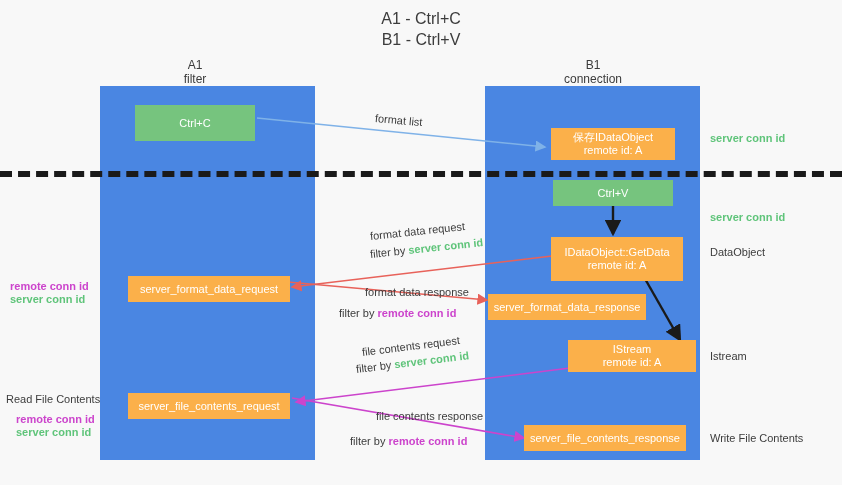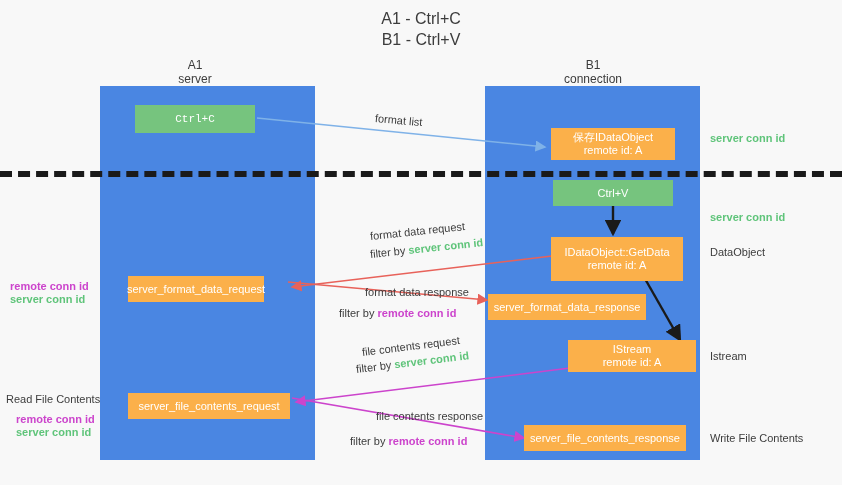--- a/index.html
+++ b/index.html
@@ -33,21 +33,21 @@
 
 <div id="stage">
 
   <div class="title" style="left:271px;top:8px;width:300px;">
     <div>A1 - Ctrl+C</div>
     <div>B1 - Ctrl+V</div>
   </div>
 
   <div class="lane-title" style="left:130px;top:58px;width:130px;">
     <div>A1</div>
-    <div>server</div>
+    <div>filter</div>
   </div>
   <div class="lane-title" style="left:528px;top:58px;width:130px;">
     <div>B1</div>
     <div>connection</div>
   </div>
 
   <div class="lane" style="left:100px;top:86px;width:215px;height:374px;"></div>
   <div class="lane" style="left:485px;top:86px;width:215px;height:374px;"></div>
 
   <svg>
@@ -76,25 +76,25 @@
 
     <line x1="640" y1="270" x2="680" y2="340" stroke="#1a1a1a" stroke-width="2.4" marker-end="url(#ah-blk)"></line>
 
     <line x1="570" y1="368" x2="296" y2="402" stroke="#cc44cc" stroke-width="1.6" marker-end="url(#ah-mag)"></line>
 
     <line x1="292" y1="398" x2="524" y2="438" stroke="#cc44cc" stroke-width="1.6" marker-end="url(#ah-mag)"></line>
   </svg>
 
   <div class="dash" style="top:171px;"></div>
 
-  <div class="box green" style="left:135px;top:105px;width:120px;height:28px;font-family:Liberation Mono, monospace;">
+  <div class="box green" style="left:135px;top:105px;width:120px;height:36px;">
     <span>Ctrl+C</span>
   </div>
 
-  <div class="box orange" style="left:128px;top:276px;width:136px;height:26px;">
+  <div class="box orange" style="left:128px;top:276px;width:162px;height:26px;">
     <span>server_format_data_request</span>
   </div>
 
   <div class="box orange" style="left:128px;top:393px;width:162px;height:26px;">
     <span>server_file_contents_request</span>
   </div>
 
   <div class="box orange" style="left:551px;top:128px;width:124px;height:32px;text-align:center;">
     <span>保存IDataObject</span>
     <span>remote id: A</span>

